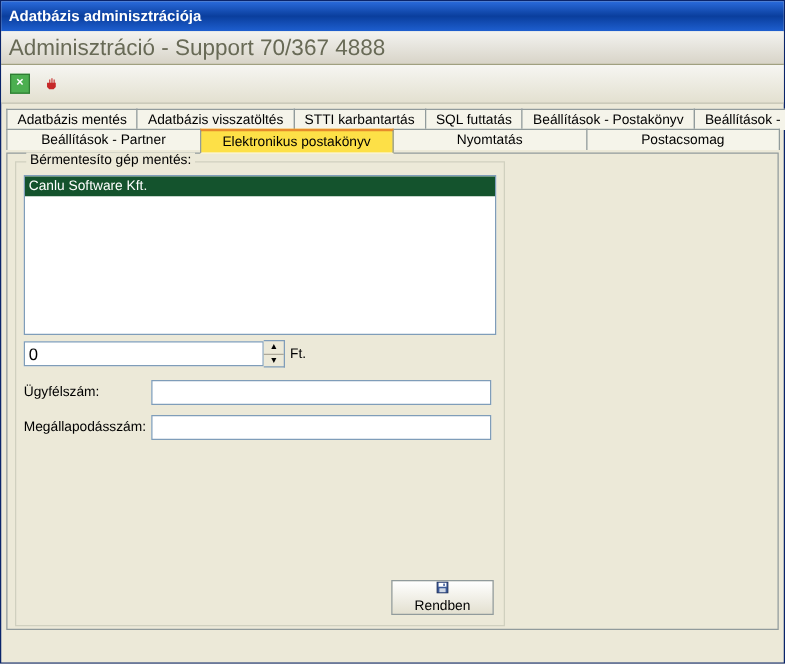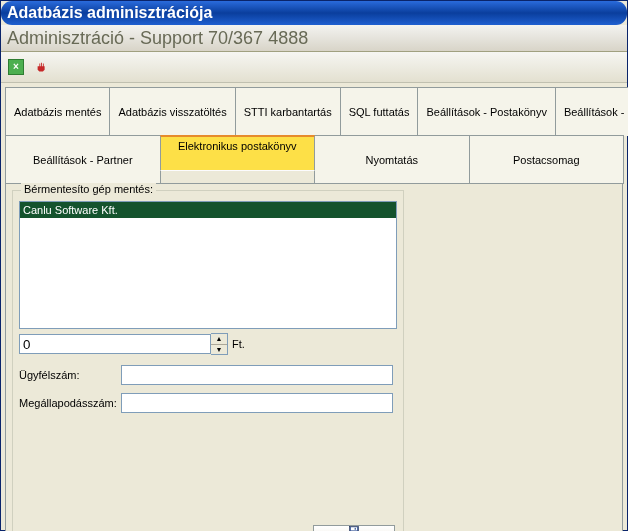--- a/index.html
+++ b/index.html
@@ -1,25 +1,25 @@
 <!DOCTYPE html>
 <html><head>
 <meta charset="utf-8">
 <style>
   html,body{margin:0;padding:0;font-family:Tahoma,Arial,sans-serif;font-size:11px;background:#ece9d8;}
   .window{width:628px;height:531px;border:1px solid #0a246a;background:#ece9d8;position:relative;box-sizing:border-box;}
-  .titlebar{height:24px;background:linear-gradient(to bottom,#2a6bdc 0%,#0a3e9d 50%,#1e5fd0 100%);color:#fff;font-weight:bold;display:flex;align-items:center;padding:0 6px;font-size:16px;border-radius:11px;}
+  .titlebar{height:24px;background:linear-gradient(to bottom,#2a6bdc 0%,#0a3e9d 50%,#1e5fd0 100%);color:#fff;font-weight:bold;display:flex;align-items:center;padding:0 6px;font-size:12px;}
   .subheader{height:26px;background:linear-gradient(to bottom,#f3f3f0 0%,#d8d4c8 100%);color:#686a56;font-size:18px;display:flex;align-items:center;padding:0 6px;border-bottom:1px solid #a0a080;}
   .toolbar{height:26px;background:linear-gradient(to bottom,#f6f6f2,#e3e0d0);display:flex;align-items:center;padding:2px 4px;border-bottom:1px solid #c0c0b0;gap:4px;}
   .toolbar-btn{width:20px;height:20px;display:flex;align-items:center;justify-content:center;border:1px solid transparent;}
   .icon-square{width:14px;height:14px;background:#4caf50;border:1px solid #2e7d32;display:flex;align-items:center;justify-content:center;color:#fff;font-size:10px;font-weight:bold;line-height:1;}
   .icon-stop{width:14px;height:14px;display:flex;align-items:center;justify-content:center;color:#c62828;}
   .tabs{padding:2px 4px 0 4px;margin-top:2px;}
   .tabrow{display:flex;}
-  .tab{border:1px solid #919b9c;border-bottom:none;background:#f5f4ea;padding:16px 8px;margin-right:-1px;cursor:default;white-space:nowrap;height:16px;line-height:16px;position:relative;}
+  .tab{border:1px solid #919b9c;border-bottom:none;background:#f5f4ea;padding:0 8px;margin-right:-1px;cursor:default;white-space:nowrap;height:16px;line-height:16px;position:relative;}
   .tabrow.top .tab{flex:0 0 auto;}
   .tabrow.bottom{margin-top:-1px;}
   .tabrow.bottom .tab{flex:1 1 0;text-align:center;}
   .tab.active{background:#fde047;border-bottom:1px solid #fcfcfe;z-index:2;border-top:2px solid #e68b2c;padding-top:1px;}
   .tabpage{border:1px solid #919b9c;background:#fcfcfe;height:380px;margin-top:-1px;position:relative;background:#ece9d8;}
   .groupbox{position:absolute;left:6px;top:6px;border:1px solid #d0d0bf;width:390px;height:370px;}
   .groupbox-label{position:absolute;top:-8px;left:8px;background:#ece9d8;padding:0 3px;}
   .listbox{position:absolute;left:6px;top:10px;width:376px;height:126px;border:1px solid #7f9db9;background:#fff;overflow:hidden;}
   .list-item{background:#14532d;color:#fff;padding:1px 3px;height:14px;line-height:14px;}
   .numfield-wrap{position:absolute;left:6px;top:142px;display:flex;align-items:center;}

